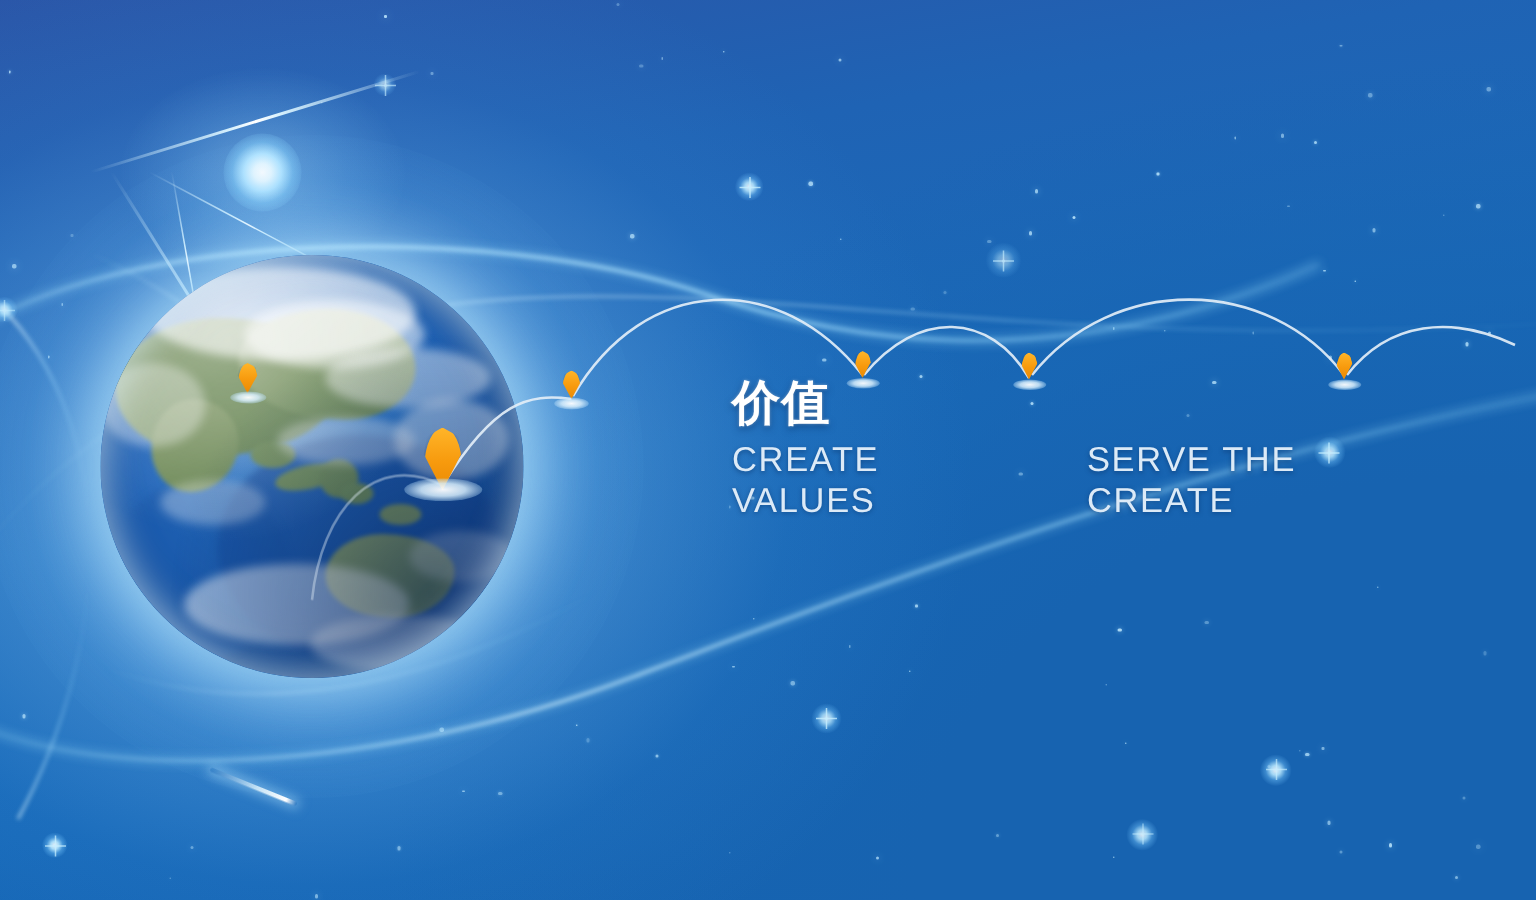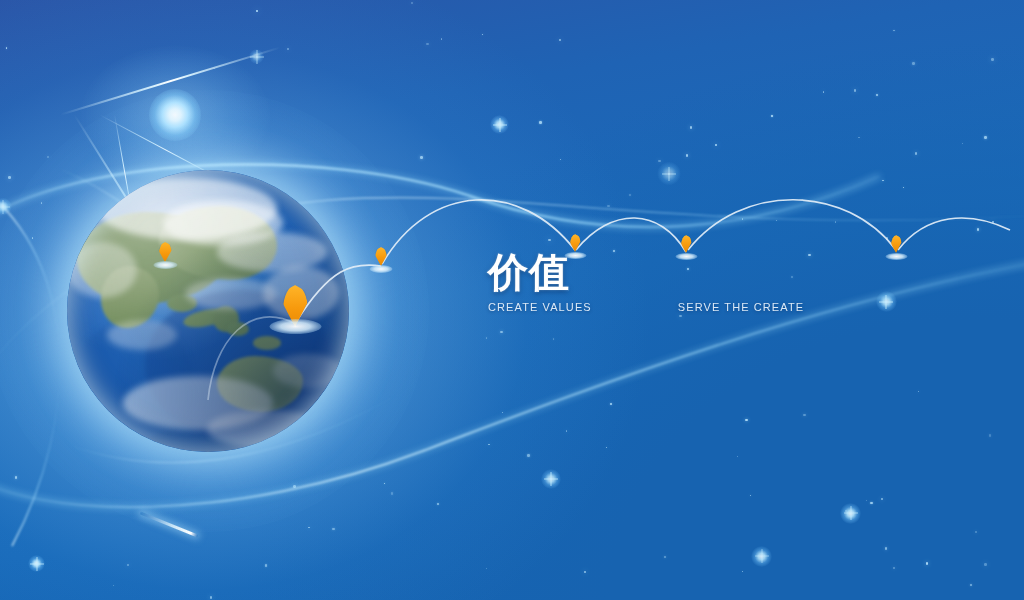--- a/index.html
+++ b/index.html
@@ -104,25 +104,25 @@
   
   #slogan{
     position:absolute;left:488px;top:252px;width:420px;
   }
   .line{display:flex;align-items:baseline;}
   .seg-main{
     color:#ffffff;font-weight:bold;letter-spacing:1px;line-height:1;
     text-shadow:0 2px 5px rgba(8,46,98,.55), 0 0 2px rgba(255,255,255,.5);
   }
   .big{font-size:54px;}
-  .small{font-size:40px;}
+  .small{font-size:32px;}
   .gap{display:inline-block;width:26px;}
   .subline{display:flex;margin-top:9px;}
   .sub{
-    color:#dceaf7;font-size:11px;letter-spacing:1.1px;
+    color:#dceaf7;font-size:23px;letter-spacing:1.1px;
     text-shadow:0 1px 3px rgba(8,46,98,.5);
   }
   .sub.second{margin-left:86px;}
 </style>
 </head>
 <body>
 
 <div id="stage">
 
   <div id="starfield">

